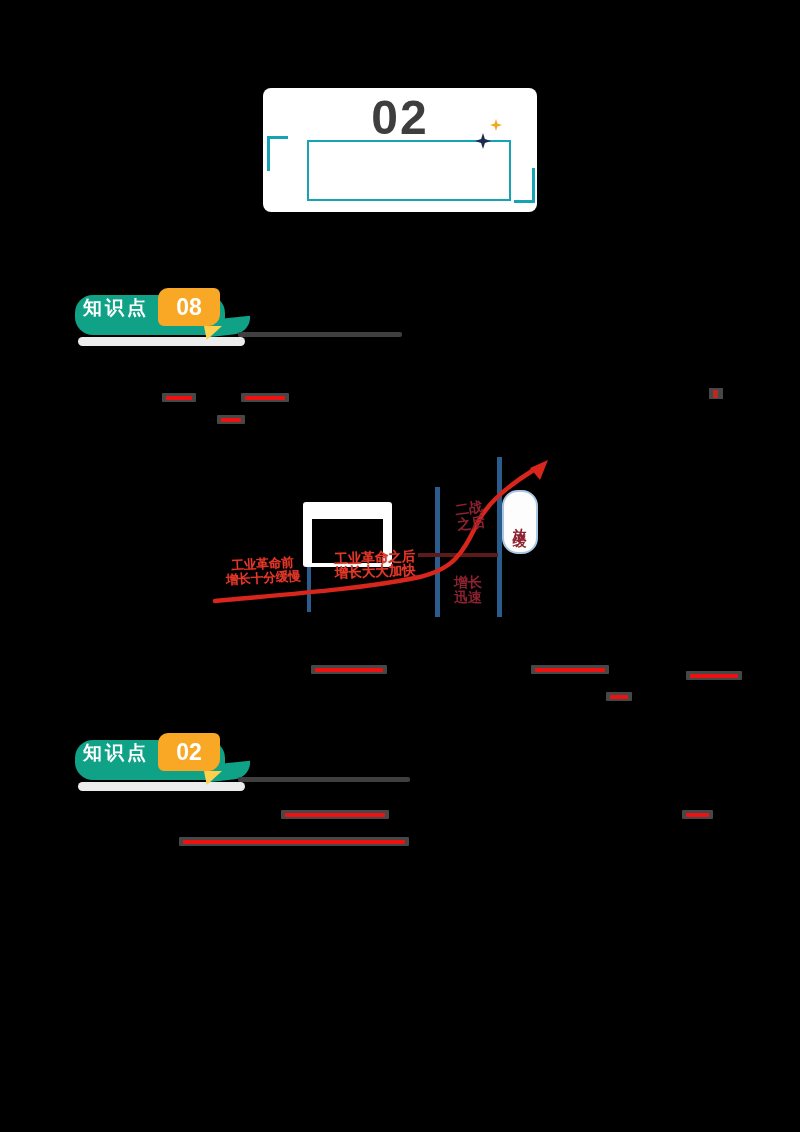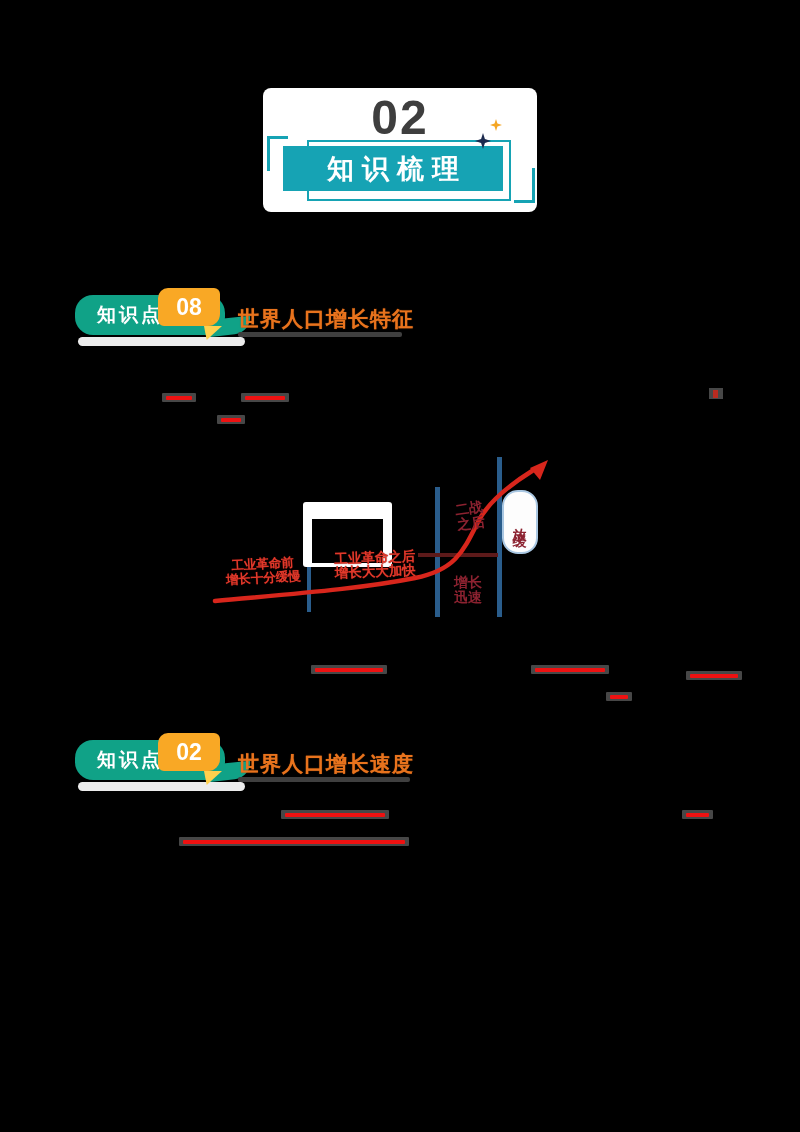--- a/index.html
+++ b/index.html
@@ -17,22 +17,22 @@
                letter-spacing:8px;text-indent:8px;}
   .bracket-tl{left:267px;top:136px;width:18px;height:32px;border-top:3px solid #16a3b4;border-left:3px solid #16a3b4;}
   .bracket-br{left:514px;top:168px;width:18px;height:32px;border-bottom:3px solid #16a3b4;border-right:3px solid #16a3b4;}
   .sparkle{clip-path:polygon(50% 0,62% 38%,100% 50%,62% 62%,50% 100%,38% 62%,0 50%,38% 38%);}
   .sparkle-o{left:490px;top:119px;width:12px;height:12px;background:#f5a623;}
   .sparkle-n{left:475px;top:133px;width:16px;height:16px;background:#1d2b4f;}
 
   
   .kp-shadow{width:167px;height:9px;background:#ececec;border-radius:5px;left:78px;}
   .kp-pill{left:75px;width:150px;height:40px;background:#10a287;border-radius:18px 18px 18px 18px;
-           display:flex;align-items:center;color:#fff;font-size:19px;font-weight:800;
-           letter-spacing:3px;padding-left:22px;box-sizing:border-box;}
+           display:flex;align-items:flex-start;color:#fff;font-size:19px;font-weight:800;
+           letter-spacing:3px;padding-left:8px;box-sizing:border-box;}
   .kp-tail{left:205px;width:46px;height:17px;background:#10a287;border-radius:0 0 24px 6px;transform:rotate(-6deg);}
   .kp-ribbon{left:158px;width:62px;height:38px;background:#f9a825;border-radius:10px 6px 12px 6px;
              display:flex;align-items:center;justify-content:center;color:#fff;font-size:23px;font-weight:900;}
   .kp-fold{left:204px;width:18px;height:14px;background:#ffd04d;clip-path:polygon(0 0,100% 0,15% 100%);}
   .kp-title{font-size:21px;font-weight:900;color:#e8731d;letter-spacing:1px;left:238px;
             text-shadow:0 0 1px #b35410;}
   .kp-underline{left:238px;height:5px;background:#3f3f3f;border-radius:2px;}
 
   
   .vline{background:#2a5d8c;}
@@ -51,38 +51,34 @@
   .mark{position:absolute;}
 </style>
 </head>
 <body>
 
 <div id="canvas">
 
   <div class="abs header-card"></div>
   <div class="abs header-num">02</div>
   <div class="abs header-outline"></div>
-  <div class="abs header-teal">
-    <span>知识梳理</span>
-  </div>
   <div class="abs bracket-tl"></div>
   <div class="abs bracket-br"></div>
   <div class="abs sparkle sparkle-o"></div>
   <div class="abs sparkle sparkle-n"></div>
 
   <div class="abs kp-shadow" style="top:337px;"></div>
   <div class="abs kp-tail" style="top:318px;"></div>
   <div class="abs kp-pill" style="top:295px;">
     <span>知识点</span>
   </div>
   <div class="abs kp-ribbon" style="top:288px;">
     <span>08</span>
   </div>
   <div class="abs kp-fold" style="top:326px;"></div>
-  <div class="abs kp-title" style="top:305px;">世界人口增长特征</div>
   <div class="abs kp-underline" style="top:332px;width:164px;"></div>
 
   <div class="abs vline" style="left:307px;top:543px;width:4px;height:69px;"></div>
   <div class="abs vline" style="left:435px;top:487px;width:5px;height:130px;"></div>
   <div class="abs vline" style="left:497px;top:457px;width:5px;height:160px;"></div>
   <div class="abs maroon-line"></div>
 
   <div class="abs white-box">
     <div class="white-box-inner"></div>
   </div>
@@ -114,21 +110,20 @@
 
   <div class="abs kp-shadow" style="top:782px;"></div>
   <div class="abs kp-tail" style="top:763px;"></div>
   <div class="abs kp-pill" style="top:740px;">
     <span>知识点</span>
   </div>
   <div class="abs kp-ribbon" style="top:733px;">
     <span>02</span>
   </div>
   <div class="abs kp-fold" style="top:771px;"></div>
-  <div class="abs kp-title" style="top:750px;">世界人口增长速度</div>
   <div class="abs kp-underline" style="top:777px;width:172px;"></div>
 
   <div>
       <div class="ghost" style="left: 162px; top: 393px; width: 34px;"></div>
       <div class="redline" style="left: 166px; top: 396px; width: 26px;"></div>
       <div class="ghost" style="left: 241px; top: 393px; width: 48px;"></div>
       <div class="redline" style="left: 245px; top: 396px; width: 40px;"></div>
       <div class="ghost" style="left: 217px; top: 415px; width: 28px;"></div>
       <div class="redline" style="left: 221px; top: 418px; width: 20px;"></div>
       <div class="ghost" style="left: 311px; top: 665px; width: 76px;"></div>

